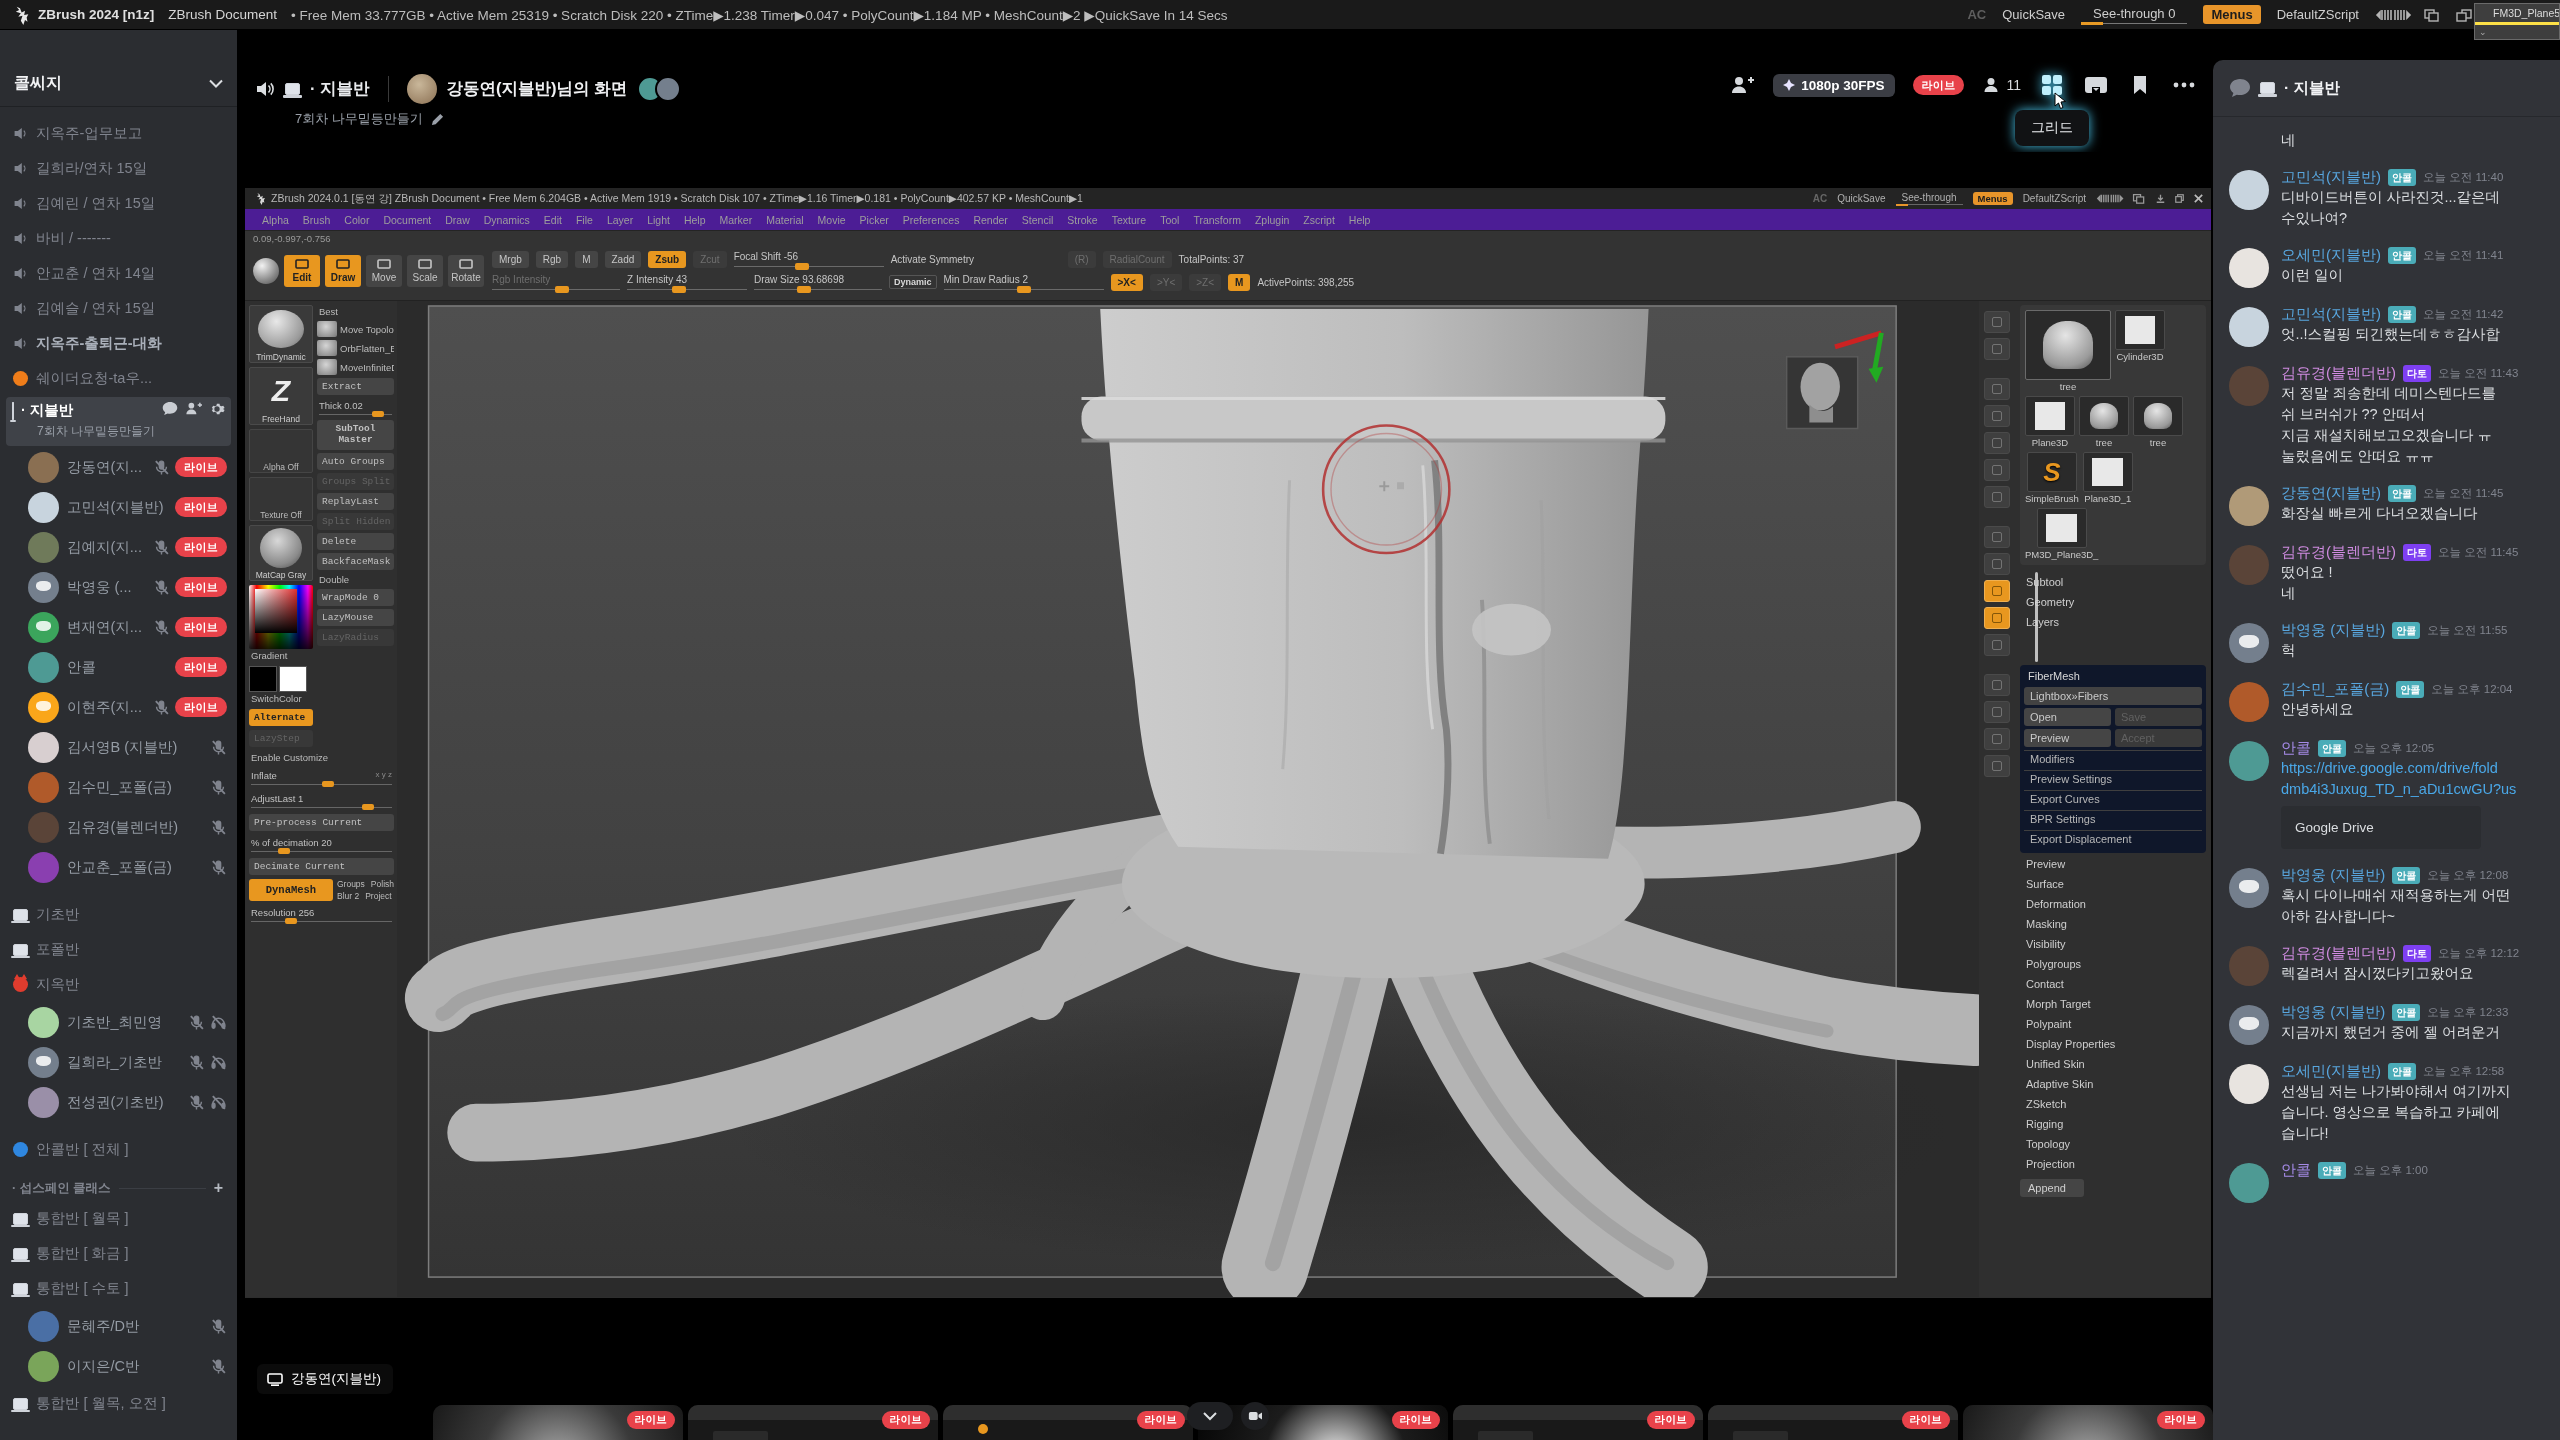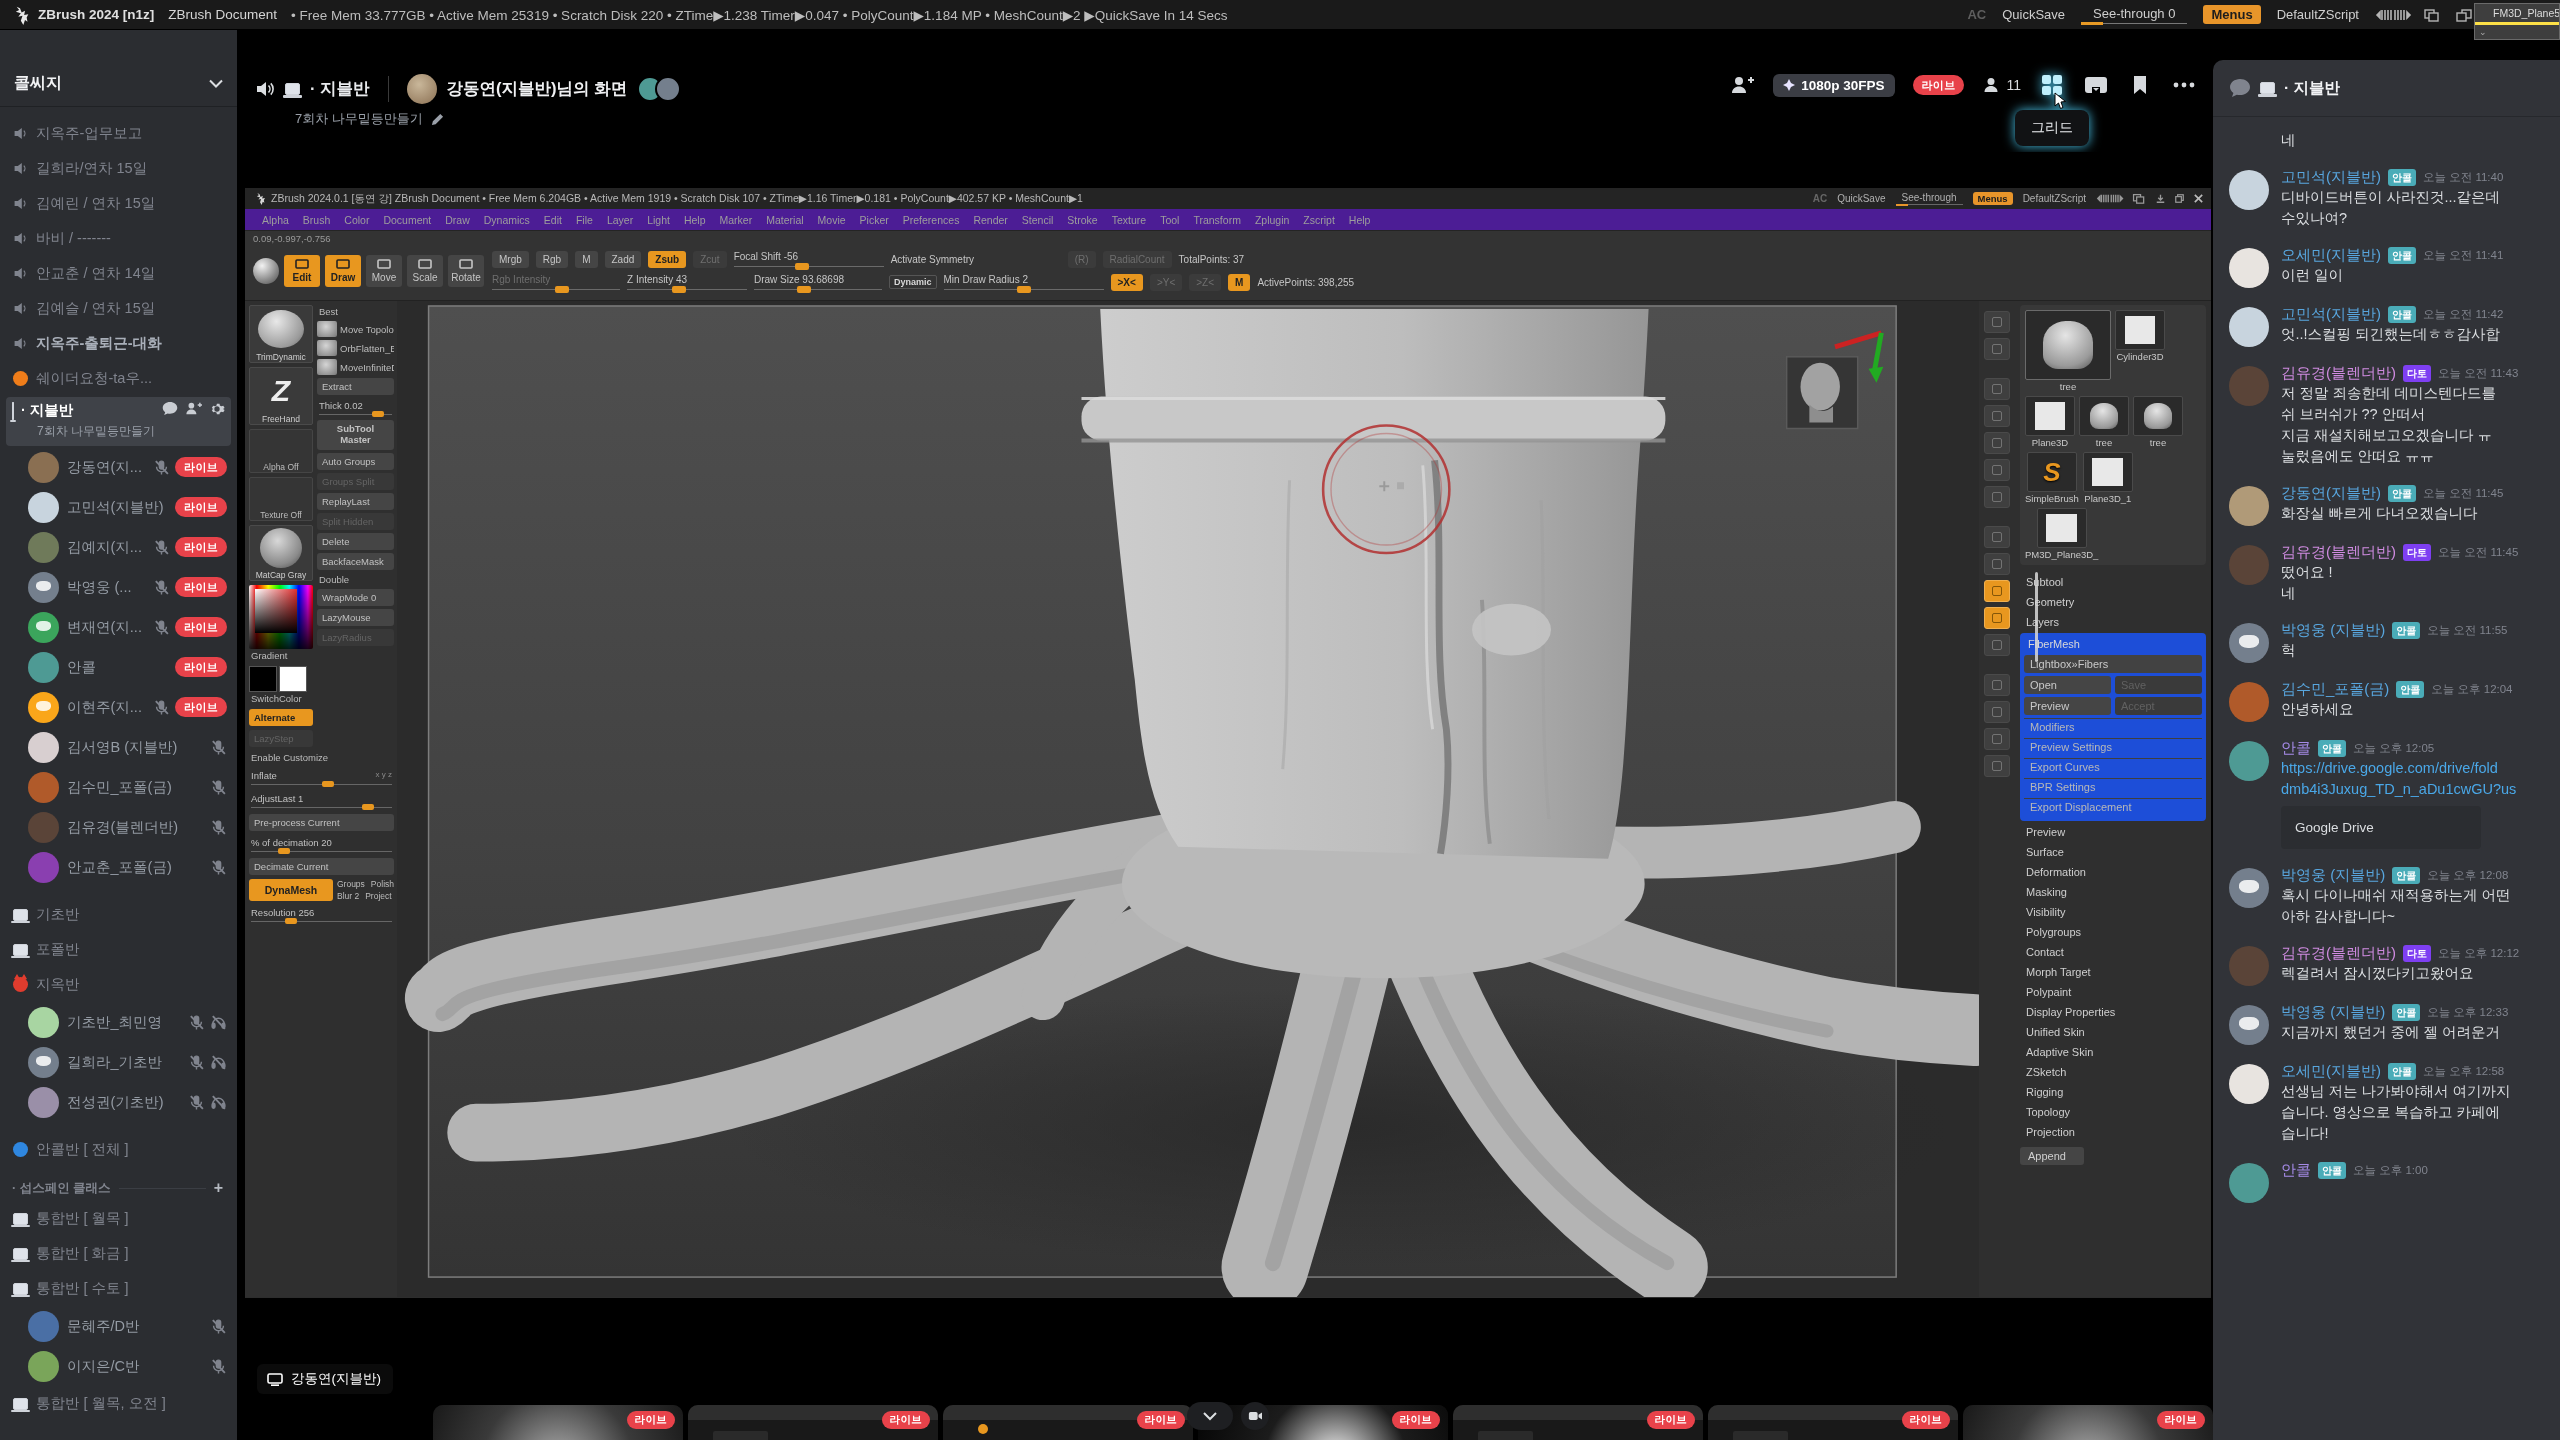--- a/index.html
+++ b/index.html
@@ -139,21 +139,21 @@
     background:radial-gradient(circle at 42% 32%, #d8d8d8, #8a8a8a 65%, #3f3f3f); }
   .sh-picker { height:64px; border-radius:2px; position:relative;
     background:linear-gradient(to bottom, rgba(255,255,255,0) 0%, rgba(0,0,0,.9) 100%),
                linear-gradient(to right, #fff 0%, #f00 12%, #ff0 30%, #0f0 48%, #0ff 63%, #00f 78%, #f0f 92%, #f00 100%); }
   .sh-picker .inner { position:absolute; left:6px; top:4px; width:42px; height:44px;
     background:linear-gradient(to bottom, rgba(0,0,0,0), #000), linear-gradient(to right, #fff, #e03030); }
   .sh-label { color:#bdbdbd; font-size:9.5px; padding:1px 2px; }
   .sh-swatches { display:flex; gap:2px; }
   .sh-swatches .sw { width:28px; height:26px; border:1px solid #555; }
   .sbtn { background:#454545; color:#c2c2c2; border-radius:3px; padding:3px 5px; text-align:left;
-    white-space:nowrap; overflow:hidden; font-size:9.5px;}
+    white-space:nowrap; overflow:hidden; font-size:9.5px;font-family:Liberation Mono, monospace;}
   .sbtn.two { text-align:center; font-weight:bold; line-height:1.15; padding:4px 2px;}
   .sbtn.orange { background:#e8971f; color:#222; font-weight:bold; }
   .sbtn.grey { color:#646464; background:#383838; }
   .sh-mini { display:flex; align-items:center; gap:3px; color:#bdbdbd; white-space:nowrap; overflow:hidden;}
   .sh-mini .mthumb { width:20px; height:16px; flex:none; border-radius:2px;
     background:radial-gradient(circle at 45% 35%, #d5d5d5, #777); }
   .sh-slider { position:relative; color:#c2c2c2; padding:2px 2px 6px; white-space:nowrap; overflow:hidden;}
   .sh-slider .trk { position:absolute; left:2px; right:2px; bottom:2px; height:1px; background:#666; }
   .sh-slider .knb { position:absolute; bottom:0px; width:12px; height:6px; background:#e8971f; border-radius:2px; }
   .shelf-full { display:flex; flex-direction:column; gap:4px; margin-top:4px; }
@@ -182,21 +182,21 @@
   .pt .img { background:#2a2a2a; border:1px solid #4a4a4a; border-radius:2px; position:relative; margin:0 auto 1px;}
   .pt.big .img { width:86px; height:70px; border-color:#6a6a6a; }
   .pt.sm .img { width:50px; height:40px; }
   .pt .blob { position:absolute; inset:15% 20%; background:radial-gradient(circle at 45% 30%, #e5e5e5, #9a9a9a 70%, #555);
     border-radius:45% 45% 30% 30%; }
   .pt .white { position:absolute; inset:12% 18%; background:#e8e8e8; }
   .pt .sglyph { position:absolute; inset:0; display:flex; align-items:center; justify-content:center;
     color:#e8971f; font-size:26px; font-weight:bold; font-style:italic; text-shadow:0 1px 2px #000;}
   .panel-menu { margin-top:8px; display:flex; flex-direction:column; gap:2px; }
   .pm-item { color:#cfcfcf; font-size:11px; padding:3px 6px; }
-  .pm-groupbox { background:#1d4ed8; border-radius:4px; padding:3px 4px 6px; display:flex; flex-direction:column; gap:3px;}
+  .pm-groupbox { background:#0f172a; border-radius:4px; padding:3px 4px 6px; display:flex; flex-direction:column; gap:3px;margin-top:32px;}
   .pm-head { color:#d8d8d8; font-size:11px; padding:2px 4px; }
   .pm-wide { background:#424242; border-radius:3px; color:#c9c9c9; padding:3px 6px; }
   .pm-pair { display:flex; gap:4px; }
   .pm-pair .pbtn { flex:1; background:#454545; border-radius:3px; color:#c9c9c9; padding:3px 6px;}
   .pm-pair .pbtn.grey { color:#616161; background:#3a3a3a; }
   .pm-sub { color:#b8b8b8; padding:2px 6px; border-top:1px solid #3f3f3f; }
   .pm-append { background:#454545; border-radius:3px; color:#cfcfcf; padding:3px 8px; width:64px; margin-top:4px;}
   .panel-scroll { position:absolute; width:3px; height:90px; background:#d8d8d8; border-radius:2px;
     left:1798px; top:420px; opacity:.85;}
 

